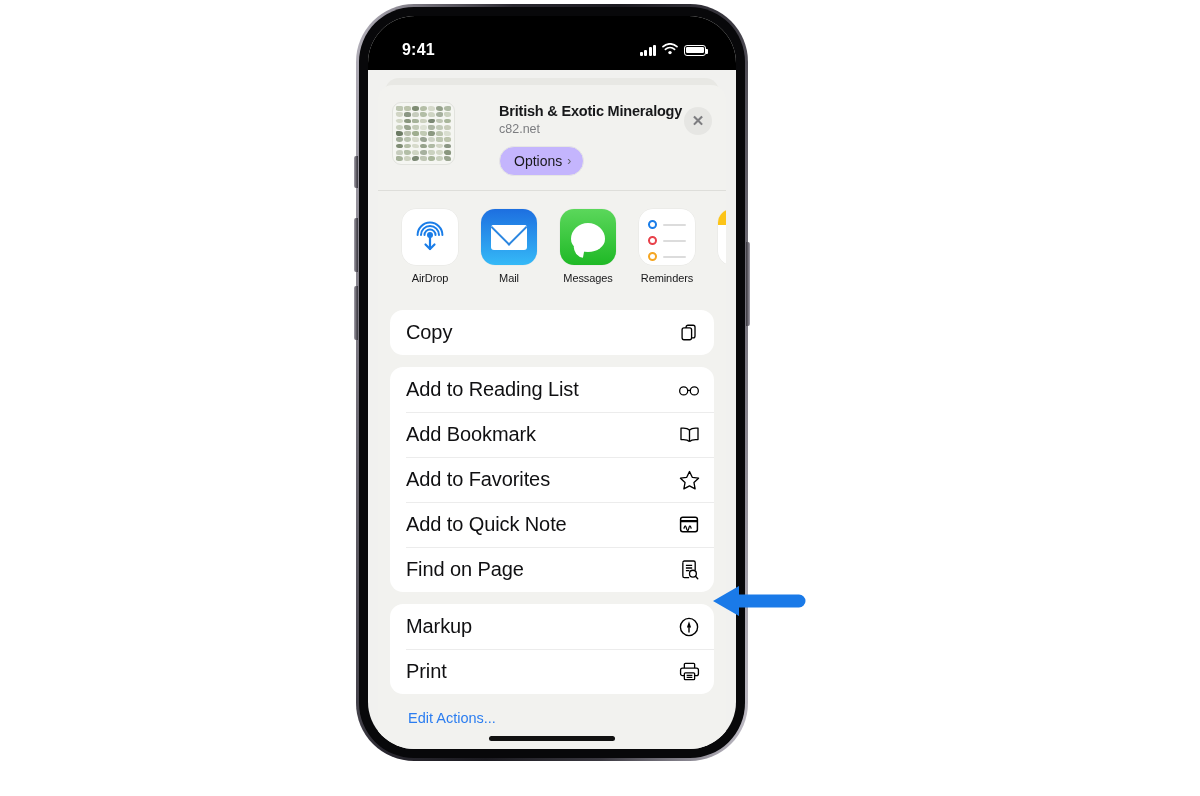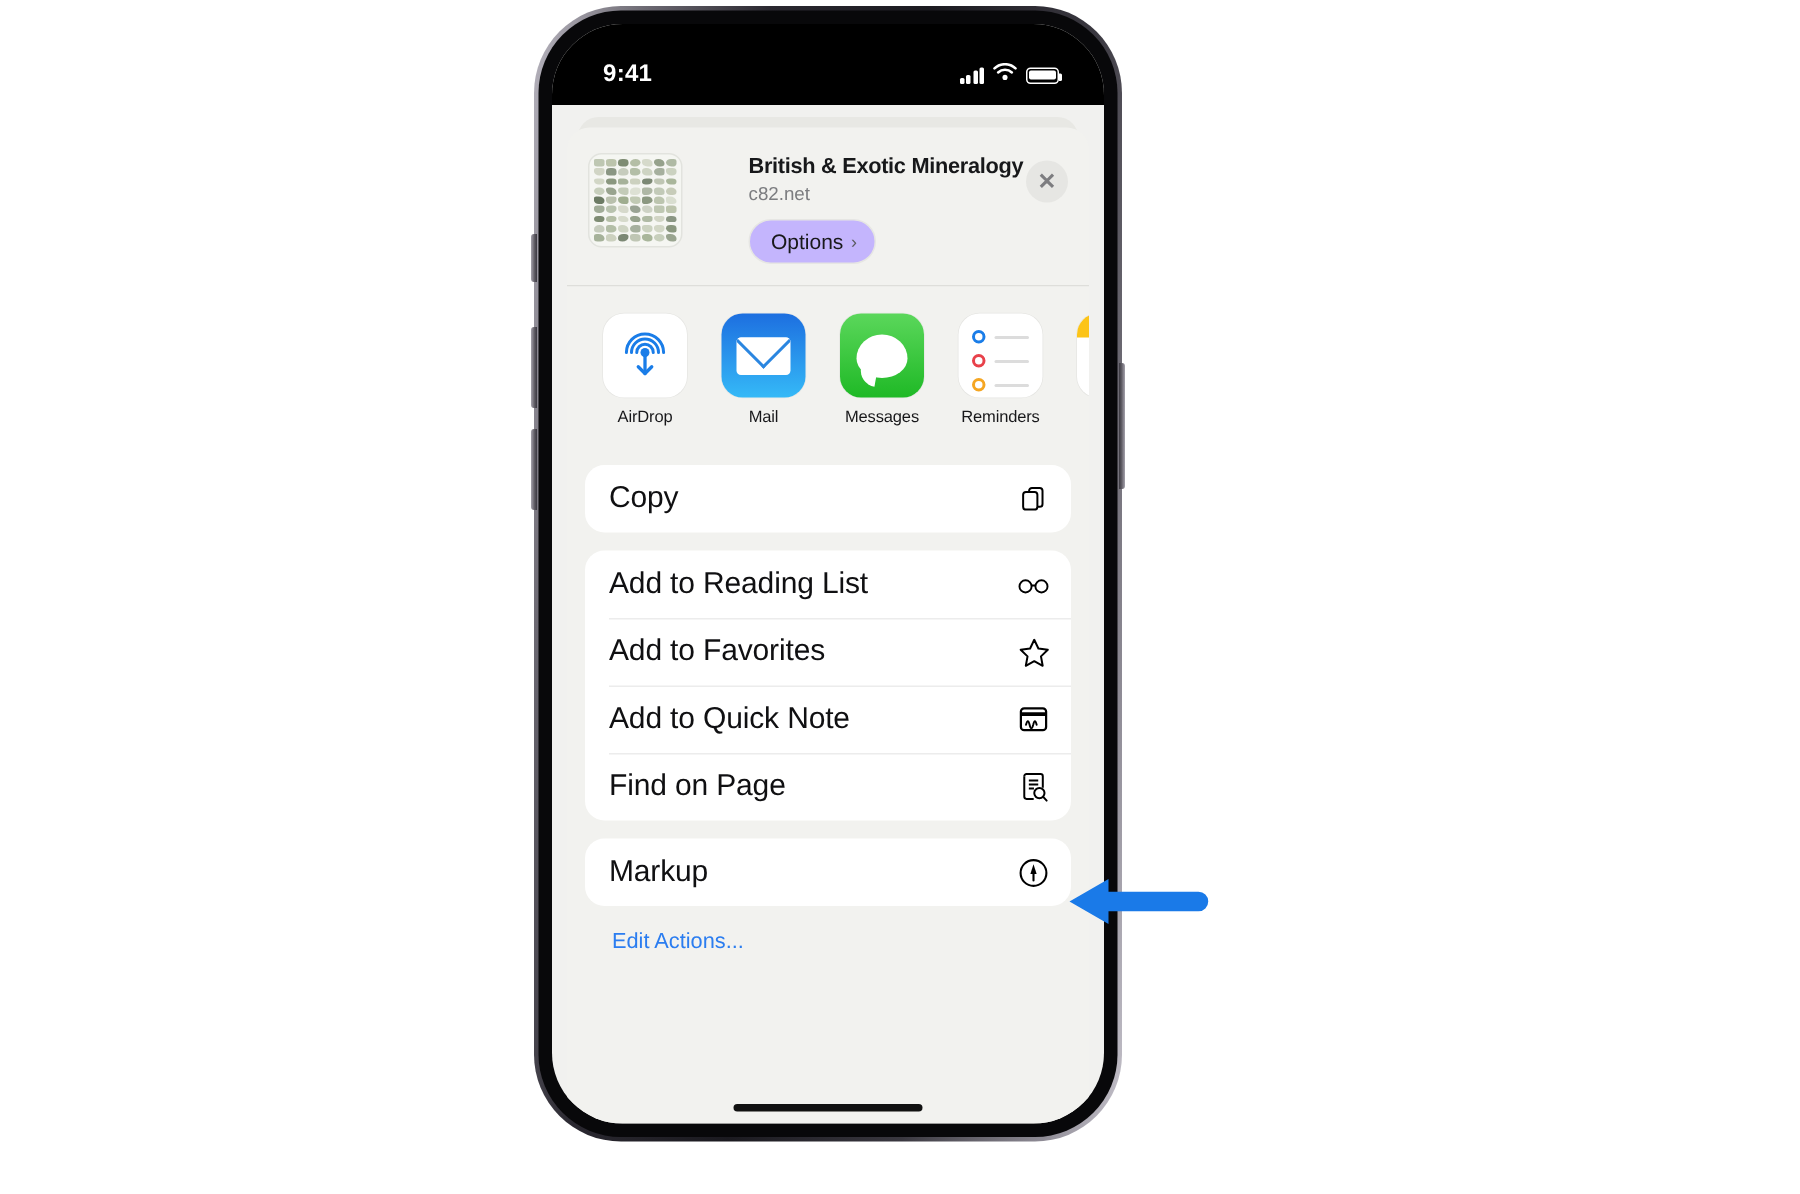--- a/index.html
+++ b/index.html
@@ -379,20 +379,30 @@
                 <span class="row-label">Add to Reading List</span>
                 <span class="row-icon">
                   <svg width="22" height="16" viewBox="0 0 24 16" fill="none" stroke="#000" stroke-width="1.4">
                     <circle cx="6.2" cy="9" r="4.4"></circle>
                       <circle cx="17.8" cy="9" r="4.4"></circle>
                     <path d="M10.6 8.4h2.8"></path>
                   </svg>
                 </span>
               </div>
               <div class="row">
+                <span class="row-label">Add Bookmark</span>
+                <span class="row-icon">
+                  <svg width="21" height="17" viewBox="0 0 22 18" fill="none" stroke="#000" stroke-width="1.4" stroke-linejoin="round">
+                    <path d="M11 4.3C9.4 2.7 7.3 2.2 4.6 2.2H2v12.2h2.6c2.7 0 4.8.5 6.4 2.1"></path>
+                    <path d="M11 4.3c1.6-1.6 3.7-2.1 6.4-2.1H20v12.2h-2.6c-2.7 0-4.8.5-6.4 2.1"></path>
+                    <path d="M11 4.3v12.2"></path>
+                  </svg>
+                </span>
+              </div>
+              <div class="row">
                 <span class="row-label">Add to Favorites</span>
                 <span class="row-icon">
                   <svg width="21" height="20" viewBox="0 0 22 21" fill="none" stroke="#000" stroke-width="1.4" stroke-linejoin="round">
                     <path d="M11 1.6l2.9 6.1 6.6.9-4.8 4.6 1.2 6.6L11 16.6l-5.9 3.2 1.2-6.6L1.5 8.6l6.6-.9z"></path>
                   </svg>
                 </span>
               </div>
               <div class="row">
                 <span class="row-label">Add to Quick Note</span>
                 <span class="row-icon">
@@ -421,20 +431,31 @@
               <div class="row">
                 <span class="row-label">Markup</span>
                 <span class="row-icon">
                   <svg width="20" height="20" viewBox="0 0 20 20" fill="none" stroke="#000" stroke-width="1.4">
                     <circle cx="10" cy="10" r="8.6"></circle>
                     <path d="M10 4.2l2.1 6.4h-4.2z" fill="#000" stroke="none"></path>
                     <path d="M10 10.6v4.4" stroke-linecap="round"></path>
                   </svg>
                 </span>
               </div>
+              <div class="row">
+                <span class="row-label">Print</span>
+                <span class="row-icon">
+                  <svg width="21" height="19" viewBox="0 0 22 20" fill="none" stroke="#000" stroke-width="1.4">
+                    <path d="M5.6 6.4V2.4a1 1 0 0 1 1-1h8.8a1 1 0 0 1 1 1v4"></path>
+                    <rect x="1.6" y="6.4" width="18.8" height="8" rx="2"></rect>
+                    <rect x="5.6" y="11.4" width="10.8" height="7.2" rx="1" fill="#fff"></rect>
+                    <path d="M8 14h6M8 16.2h6"></path>
+                  </svg>
+                </span>
+              </div>
             </div>
 
             <div class="edit-actions">
               <span>Edit Actions...</span>
             </div>
 
           </div>
         </div>
 
         <div class="home-indicator"></div>

